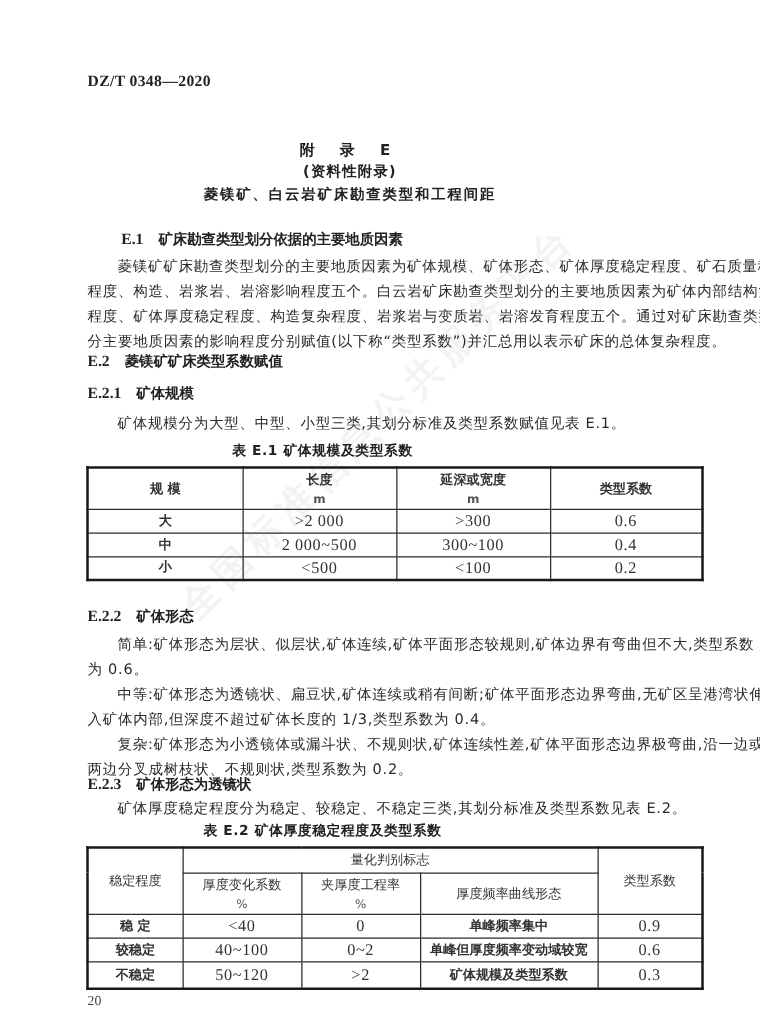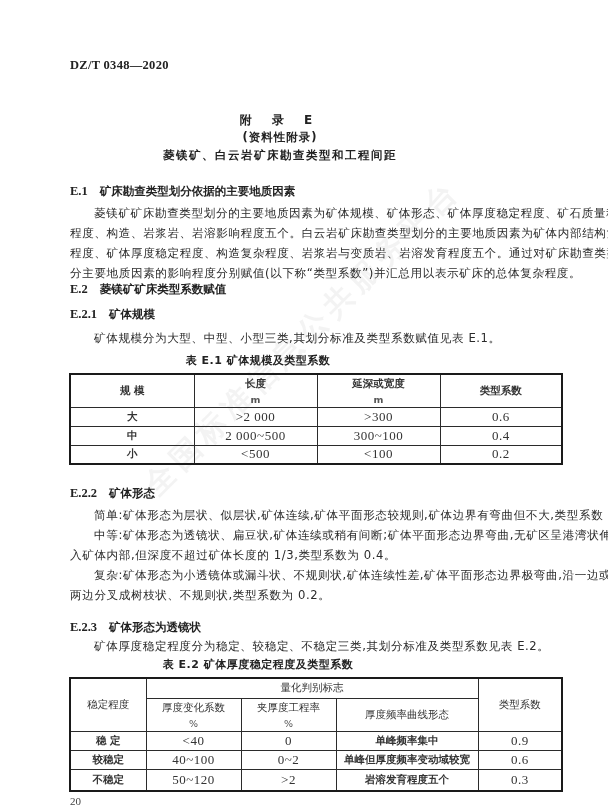--- a/index.html
+++ b/index.html
@@ -56,21 +56,21 @@
 <body>
 
 <div class="abs watermark">全国标准信息公共服务平台</div>
 
 <div class="abs std-code">DZ/T 0348—2020</div>
 
 <div class="abs center-line t1">附 录 E</div>
 <div class="abs center-line t2">(资料性附录)</div>
 <div class="abs center-line t3">菱镁矿、白云岩矿床勘查类型和工程间距</div>
 
-<div class="abs heading" style="top:184px;">
+<div class="abs heading" style="top:184px;margin-left:27px;">
   <span class="num">E.1</span><span>矿床勘查类型划分依据的主要地质因素</span>
 </div>
 <div class="abs para" style="top:203px;">
   <span class="line indent">菱镁矿矿床勘查类型划分的主要地质因素为矿体规模、矿体形态、矿体厚度稳定程度、矿石质量稳定</span>
   <span class="line">程度、构造、岩浆岩、岩溶影响程度五个。白云岩矿床勘查类型划分的主要地质因素为矿体内部结构复杂</span>
   <span class="line">程度、矿体厚度稳定程度、构造复杂程度、岩浆岩与变质岩、岩溶发育程度五个。通过对矿床勘查类型划</span>
   <span class="line last">分主要地质因素的影响程度分别赋值(以下称“类型系数”)并汇总用以表示矿床的总体复杂程度。</span>
 </div>
 
 <div class="abs heading" style="top:282px;">
@@ -119,20 +119,21 @@
     <td class="num-cell">0.2</td>
   </tr>
 </tbody>
   </table>
 
 <div class="abs heading" style="top:486px;">
   <span class="num">E.2.2</span><span>矿体形态</span>
 </div>
 <div class="abs para" style="top:505px;">
   <span class="line indent">简单:矿体形态为层状、似层状,矿体连续,矿体平面形态较规则,矿体边界有弯曲但不大,类型系数</span>
+  <span class="line last">为 0.6。</span>
   <span class="line indent">中等:矿体形态为透镜状、扁豆状,矿体连续或稍有间断;矿体平面形态边界弯曲,无矿区呈港湾状伸</span>
   <span class="line last">入矿体内部,但深度不超过矿体长度的 1/3,类型系数为 0.4。</span>
   <span class="line indent">复杂:矿体形态为小透镜体或漏斗状、不规则状,矿体连续性差,矿体平面形态边界极弯曲,沿一边或</span>
   <span class="line last">两边分叉成树枝状、不规则状,类型系数为 0.2。</span>
 </div>
 
 <div class="abs heading" style="top:620px;">
   <span class="num">E.2.3</span><span>矿体形态为透镜状</span>
 </div>
 <div class="abs para" style="top:636px;">
@@ -171,19 +172,19 @@
     <td class="bold-cell">较稳定</td>
     <td class="num-cell">40~100</td>
     <td class="num-cell">0~2</td>
     <td class="bold-cell">单峰但厚度频率变动域较宽</td>
     <td class="num-cell">0.6</td>
   </tr>
   <tr style="height:22px;">
     <td class="bold-cell">不稳定</td>
     <td class="num-cell">50~120</td>
     <td class="num-cell">&gt;2</td>
-    <td class="bold-cell">岩溶发育程度五个</td>
+    <td class="bold-cell">矿体规模及类型系数</td>
     <td class="num-cell">0.3</td>
   </tr>
 </tbody>
   </table>
 
 <div class="abs page-num">20</div>
 
 </body></html>

